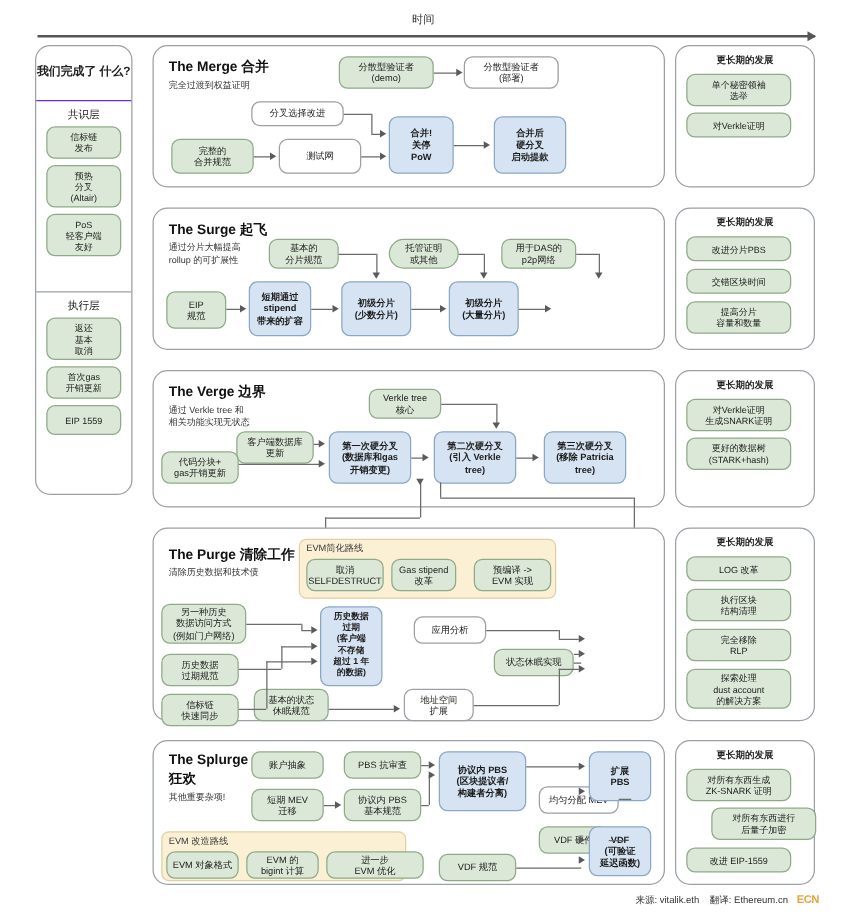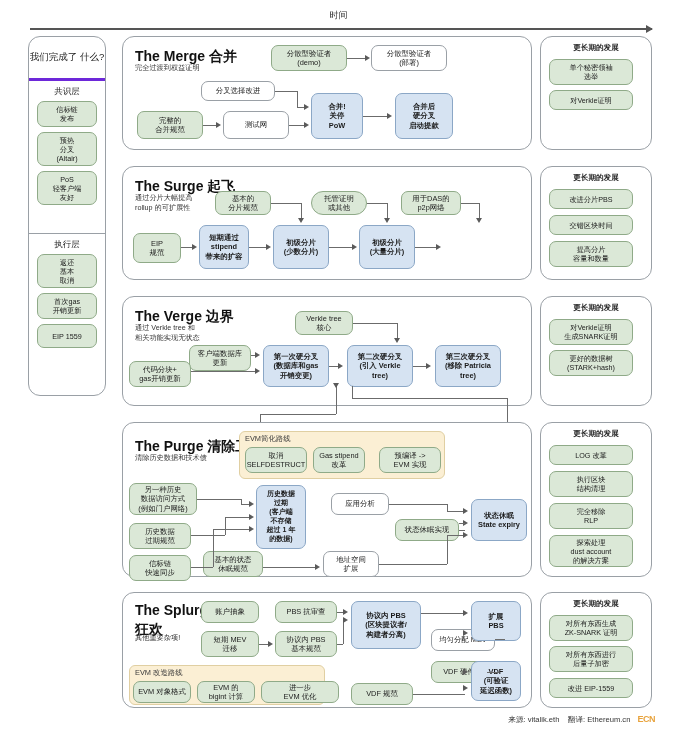--- a/index.html
+++ b/index.html
@@ -43,23 +43,23 @@
     border: 1px solid #9aa0a6;
     border-radius: 12px;
     background: #ffffff;
   }
 
   
   #sidebar { left: 28px; top: 36px; width: 78px; height: 360px; }
   #sidebar-title {
     position: absolute; left: 0; top: 0; width: 100%; height: 44px;
     display: flex; align-items: center; justify-content: center;
-    text-align: center; font-size: 9.5px; font-weight: normal; color: #222;
+    text-align: center; font-size: 9.5px; font-weight: bold; color: #222;
     line-height: 1.35;
-    border-bottom: 3px solid #6d28d9;
+    border-bottom: 1px solid #6d28d9;
   }
   .side-group-head {
     text-align: center; font-size: 8.5px; color: #222;
     padding: 5px 0 3px 0;
   }
   .side-divider { border-top: 1px solid #9aa0a6; }
 
   
   .node {
     position: absolute;
@@ -99,21 +99,21 @@
     line-height: 1.25;
     background: #dbe8d7;
     border: 1px solid #8faa88;
     color: #1b1b1b;
     white-space: pre-line;
   }
 
   
   .sec-title {
     position: absolute;
-    font-size: 14px;
+    font-size: 11px;
     font-weight: bold;
     color: #111;
     white-space: pre-line;
     line-height: 1.35;
   }
   .sec-sub {
     position: absolute;
     font-size: 7.2px;
     color: #333;
     line-height: 1.35;
@@ -398,22 +398,20 @@
 (客户端
 不存储
 超过 1 年
 的数据)</div>
     <div class="node plainbox" style="left:208px; top:70px; width:58px; height:22px;">应用分析</div>
     <div class="node green" style="left:272px; top:96px; width:64px; height:22px;">状态休眠实现</div>
     <div class="node green" style="left:80px; top:128px; width:60px; height:26px;">基本的状态
 休眠规范</div>
     <div class="node plainbox" style="left:200px; top:128px; width:56px; height:26px;">地址空间
 扩展</div>
-    <div class="node blue" style="left:348px; top:76px; width:56px; height:42px;">状态休眠
-State expiry</div>
 
     <div class="conn h" style="left:74px; top:76px; width:44px;"></div>
     <div class="conn v" style="left:118px; top:76px; height:5px;"></div>
     <div class="conn h" style="left:118px; top:81px; width:8px;"></div>
     <div class="arrow-r" style="left:126px; top:78px;"></div>
 
     <div class="conn h" style="left:68px; top:112px; width:34px;"></div>
     <div class="conn v" style="left:102px; top:94px; height:18px;"></div>
     <div class="conn h" style="left:102px; top:94px; width:24px;"></div>
     <div class="arrow-r" style="left:126px; top:91px;"></div>
@@ -500,21 +498,21 @@
     <div class="conn h" style="left:364px; top:79px; width:12px;"></div>
     <div class="arrow-r" style="left:340px; top:76px;"></div>
     <div class="conn h" style="left:290px; top:101px; width:52px;"></div>
     <div class="arrow-r" style="left:340px; top:92px;"></div>
   </div>
 
   <div class="panel rt-panel" style="left:540px; top:592px; width:112px; height:116px;">
     <div class="rt-head">更长期的发展</div>
     <div class="rt-node" style="top:22px; height:26px;">对所有东西生成
 ZK-SNARK 证明</div>
-    <div class="rt-node" style="top:53px; height:26px;">对所有东西进行
+    <div class="rt-node" style="top:53px; height:26px;margin-left:20px;">对所有东西进行
 后量子加密</div>
     <div class="rt-node" style="top:85px; height:20px;">改进 EIP-1559</div>
   </div>
 
   <div id="footer">
     <span>来源:</span>
     <span>vitalik.eth</span>
     &nbsp;&nbsp;
     <span>翻译:</span>
     <span>Ethereum.cn</span>

